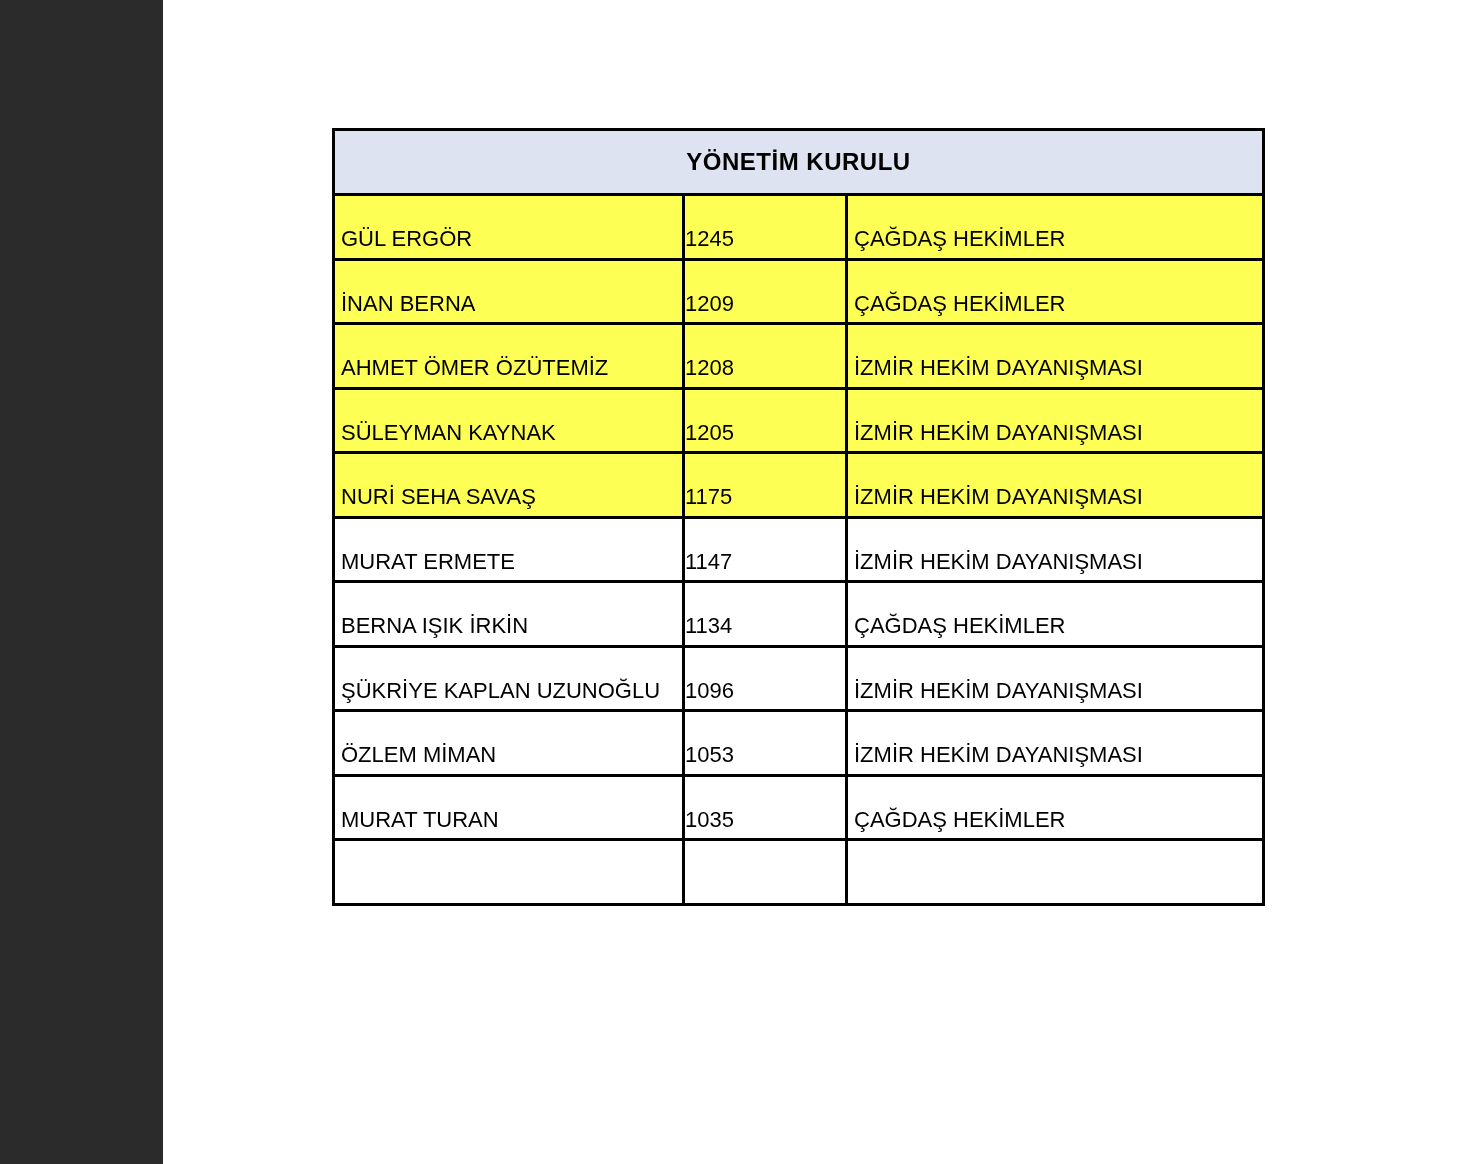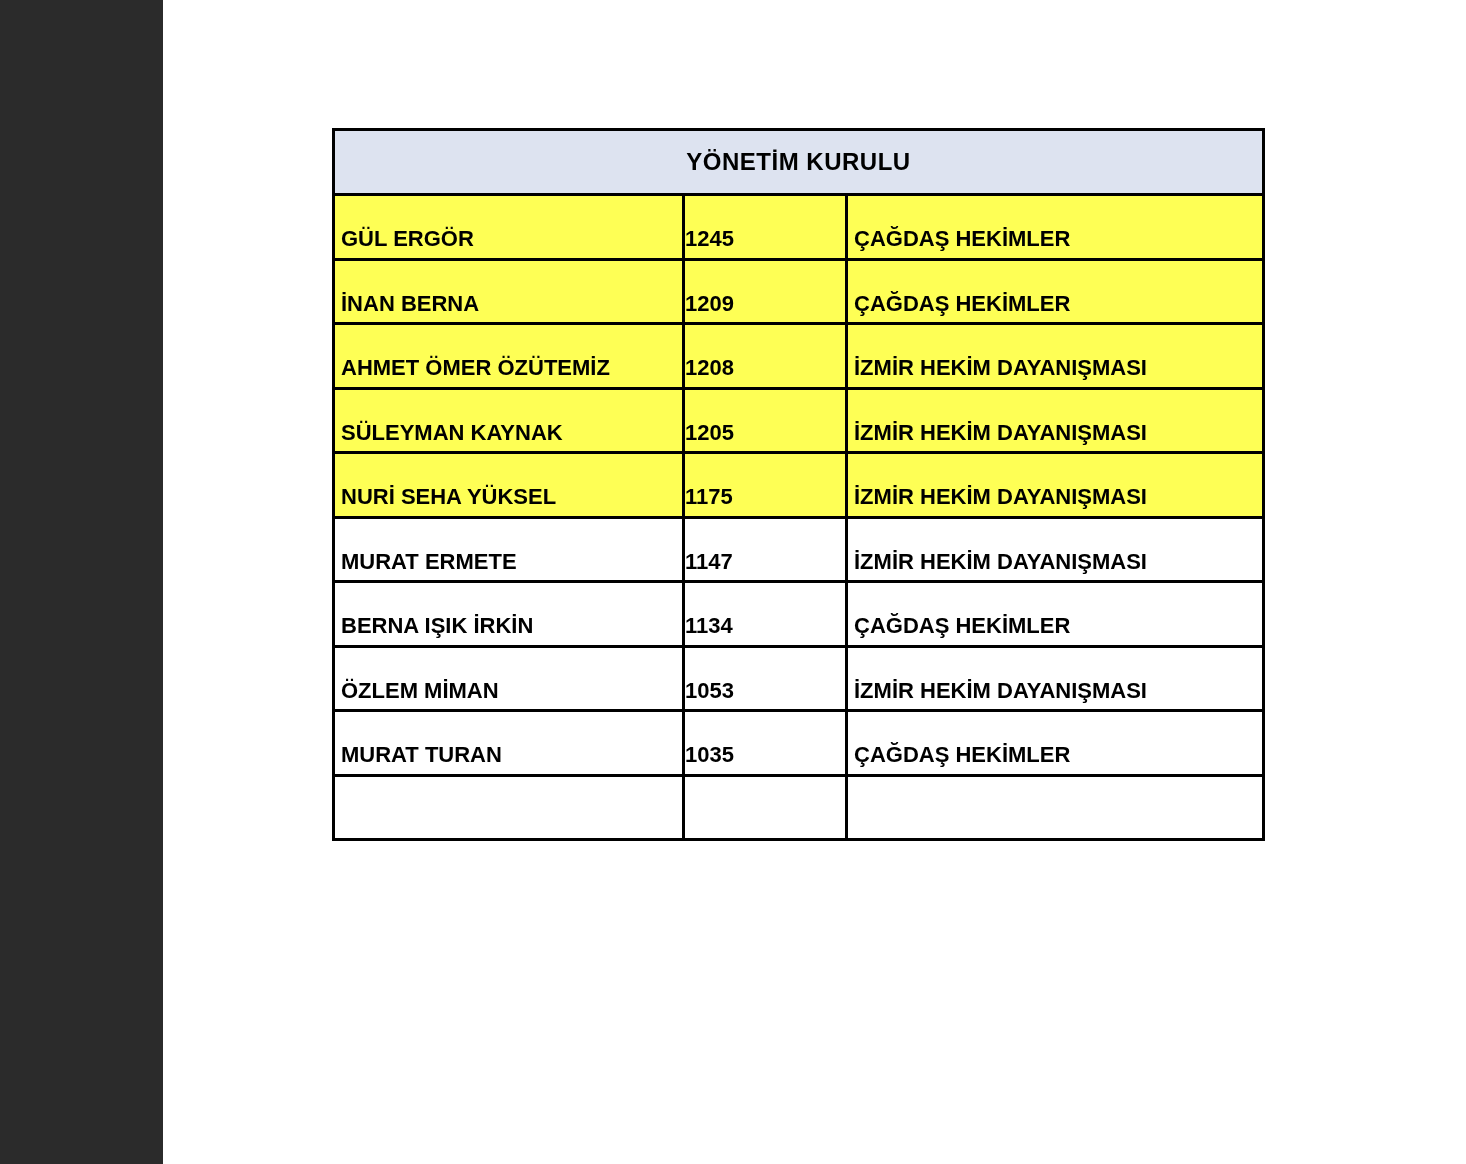--- a/index.html
+++ b/index.html
@@ -52,21 +52,21 @@
     text-align: center;
     vertical-align: middle;
     letter-spacing: 0.5px;
   }
   tbody tr { background: var(--row-bg); }
   tbody tr.hl { background: var(--highlight); }
   tbody td {
     height: 64.5px;
     vertical-align: bottom;
     font-size: 22px;
-    font-weight: bold;
+    font-weight: normal;
     line-height: 1.05;
     white-space: nowrap;
     overflow: hidden;
     padding: 12px 2px 7px 5px;
   }
   td.c-votes {
     padding-left: 0;
     padding-right: 0;
   }
   td.c-name  { padding-left: 6px; }
@@ -104,33 +104,38 @@
         <td class="c-name">AHMET ÖMER ÖZÜTEMİZ</td>
         <td class="c-votes">1208</td>
         <td class="c-group">İZMİR HEKİM DAYANIŞMASI</td>
       </tr>
       <tr class="hl">
         <td class="c-name">SÜLEYMAN KAYNAK</td>
         <td class="c-votes">1205</td>
         <td class="c-group">İZMİR HEKİM DAYANIŞMASI</td>
       </tr>
       <tr class="hl">
-        <td class="c-name">NURİ SEHA YÜKSEL</td>
+        <td class="c-name">NURİ SEHA SAVAŞ</td>
         <td class="c-votes">1175</td>
         <td class="c-group">İZMİR HEKİM DAYANIŞMASI</td>
       </tr>
       <tr>
         <td class="c-name">MURAT ERMETE</td>
         <td class="c-votes">1147</td>
         <td class="c-group">İZMİR HEKİM DAYANIŞMASI</td>
       </tr>
       <tr>
         <td class="c-name">BERNA IŞIK İRKİN</td>
         <td class="c-votes">1134</td>
         <td class="c-group">ÇAĞDAŞ HEKİMLER</td>
+      </tr>
+      <tr>
+        <td class="c-name">ŞÜKRİYE KAPLAN UZUNOĞLU</td>
+        <td class="c-votes">1096</td>
+        <td class="c-group">İZMİR HEKİM DAYANIŞMASI</td>
       </tr>
       <tr>
         <td class="c-name">ÖZLEM MİMAN</td>
         <td class="c-votes">1053</td>
         <td class="c-group">İZMİR HEKİM DAYANIŞMASI</td>
       </tr>
       <tr>
         <td class="c-name">MURAT TURAN</td>
         <td class="c-votes">1035</td>
         <td class="c-group">ÇAĞDAŞ HEKİMLER</td>

